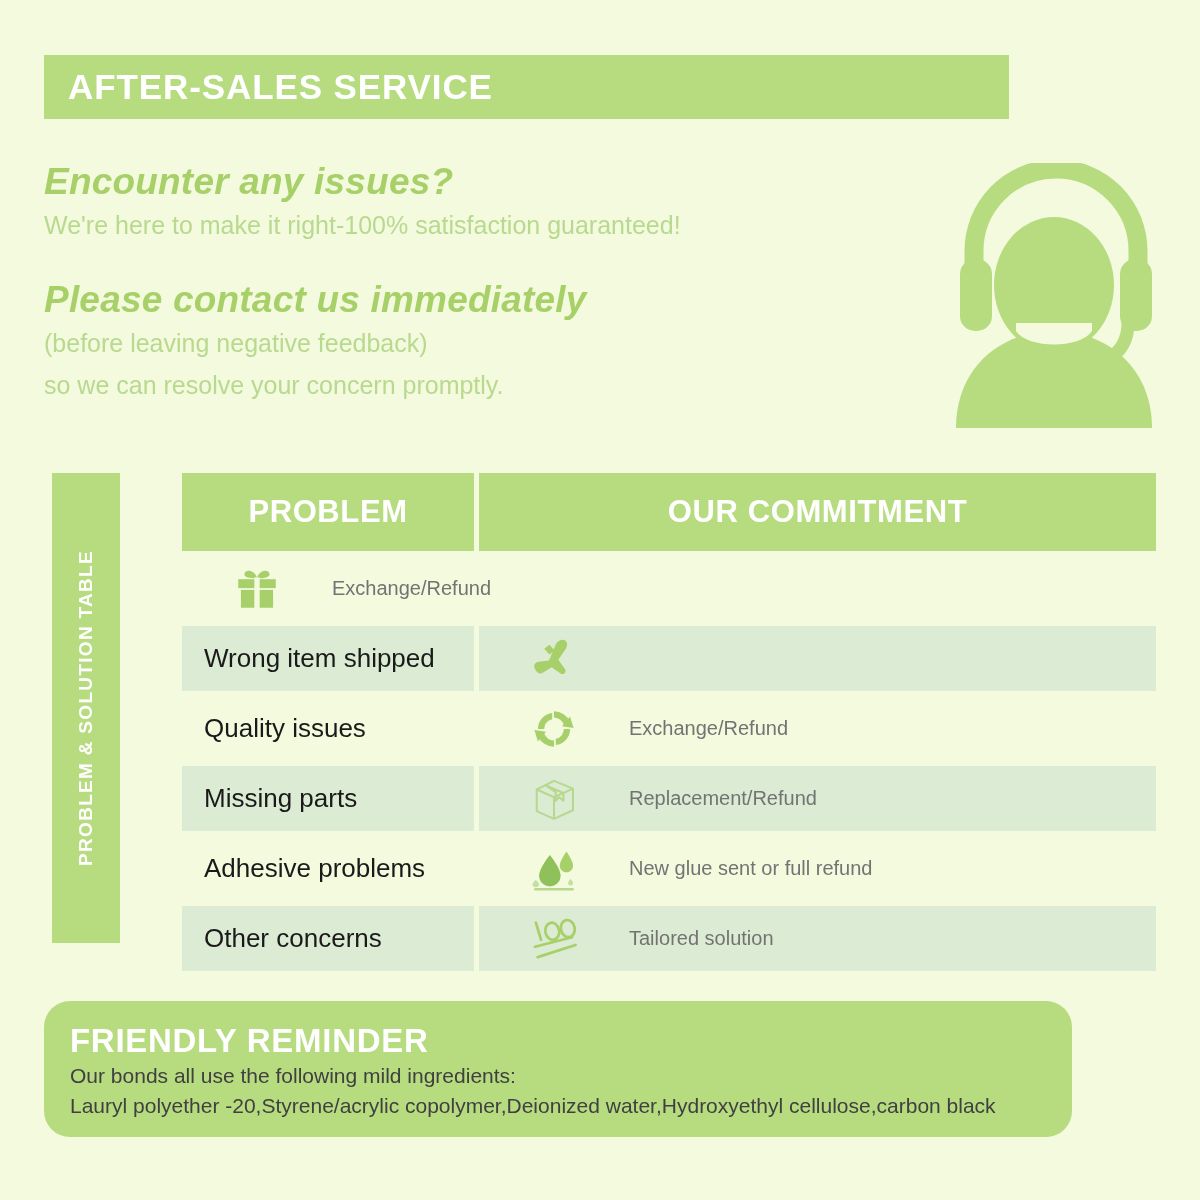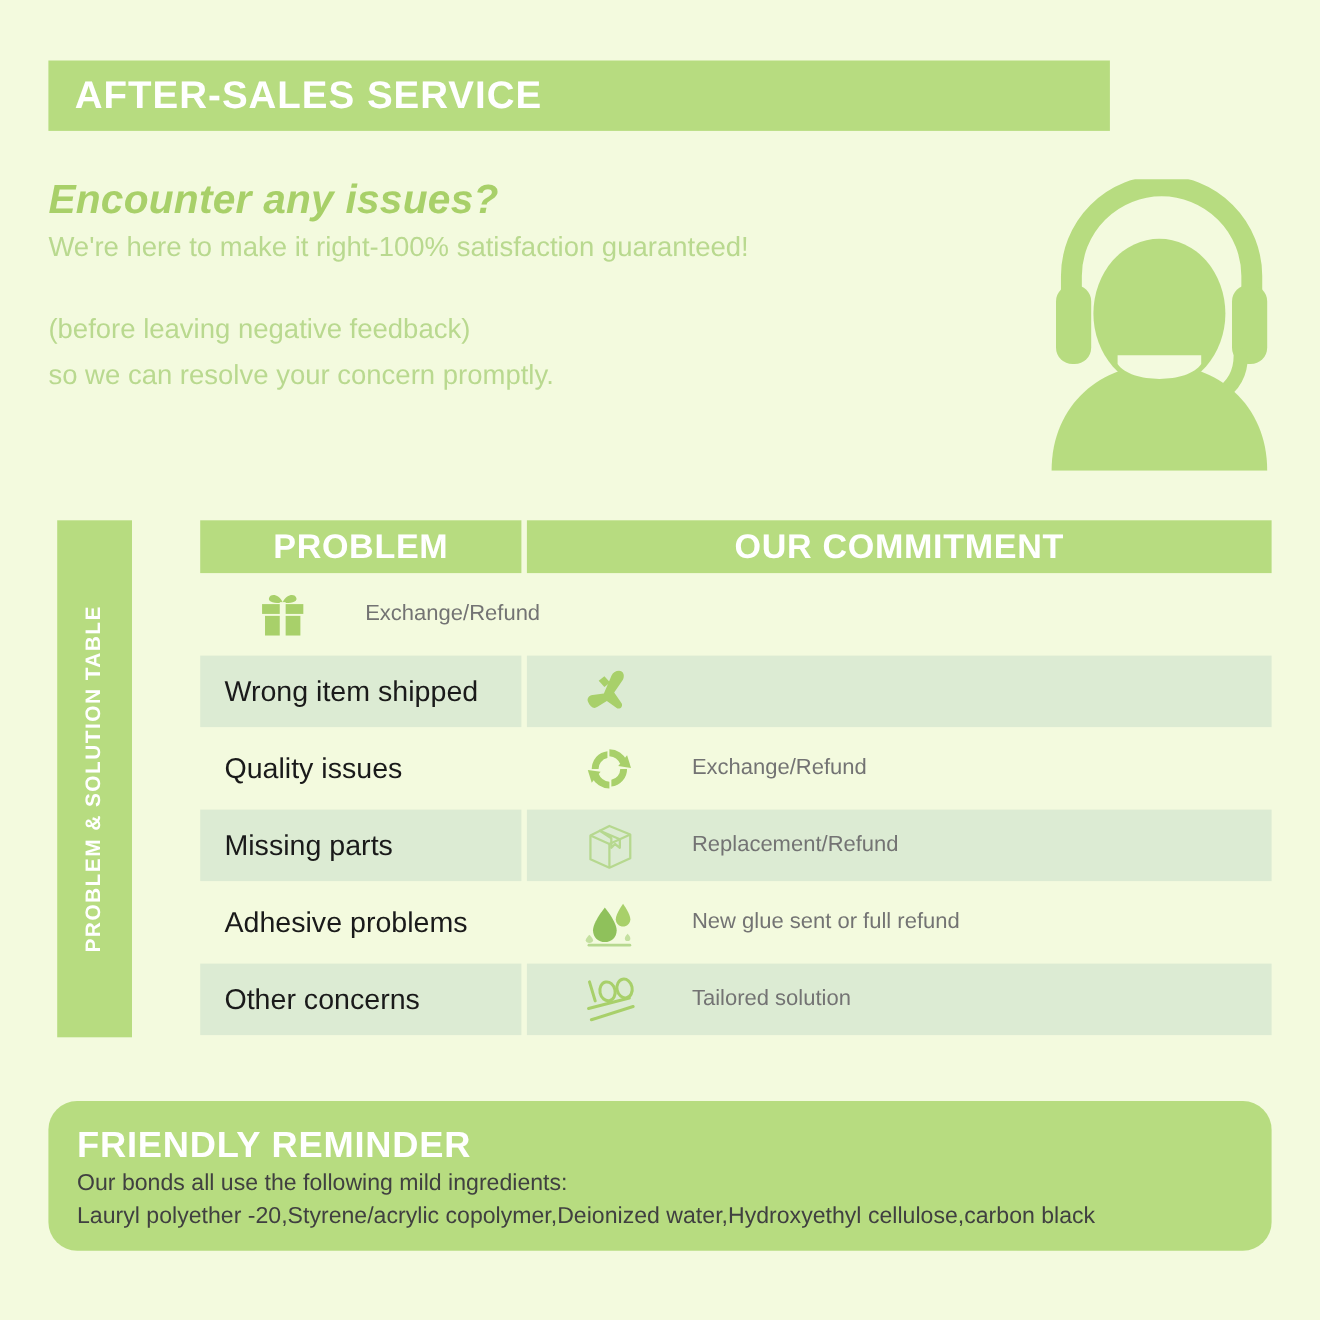--- a/index.html
+++ b/index.html
@@ -98,21 +98,21 @@
     top: 473px;
     width: 974px;
   }
   .table-head {
     display: flex;
     gap: 5px;
     margin-bottom: 5px;
   }
   .th {
     background: #b7dc80;
-    height: 48px;
+    height: 78px;
     display: flex;
     align-items: center;
     justify-content: center;
     color: #ffffff;
     font-size: 31px;
     font-weight: bold;
     letter-spacing: 0.6px;
   }
   .th.col-problem { width: 292px; }
   .th.col-commitment { flex: 1; }
@@ -152,21 +152,21 @@
   .tr.shaded .cell-problem,
   .tr.shaded .cell-commitment {
     background: #dcebd3;
   }
 
   
   .footer-card {
     position: absolute;
     left: 44px;
     top: 1001px;
-    width: 1112px;
+    width: 1028px;
     height: 136px;
     background: #b7dc80;
     border-radius: 26px;
     box-sizing: border-box;
     padding: 20px 26px 0 26px;
   }
   .footer-card .footer-title {
     color: #ffffff;
     font-size: 33px;
     font-weight: bold;
@@ -184,20 +184,21 @@
 <body>
 
 <div class="header-bar">
   <div class="header-title">AFTER-SALES SERVICE</div>
 </div>
 
 <div class="intro">
   <div class="lead">Encounter any issues?</div>
   <div class="body-line">We're here to make it right-100% satisfaction guaranteed!</div>
   <div class="gap"></div>
+  <div class="lead">Please contact us immediately</div>
   <div class="body-line">(before leaving negative feedback)</div>
   <div class="body-line">so we can resolve your concern promptly.</div>
 </div>
 
 <div class="headset-icon">
   <svg viewBox="0 0 220 265" width="220" height="265" aria-hidden="true">
 
     <path d="M28 130 L28 88 A82 82 0 0 1 192 88 L192 130" fill="none" stroke="#b7dc80" stroke-width="19" stroke-linecap="round"></path>
 
     <rect x="14" y="96" width="32" height="72" rx="15" fill="#b7dc80"></rect>

